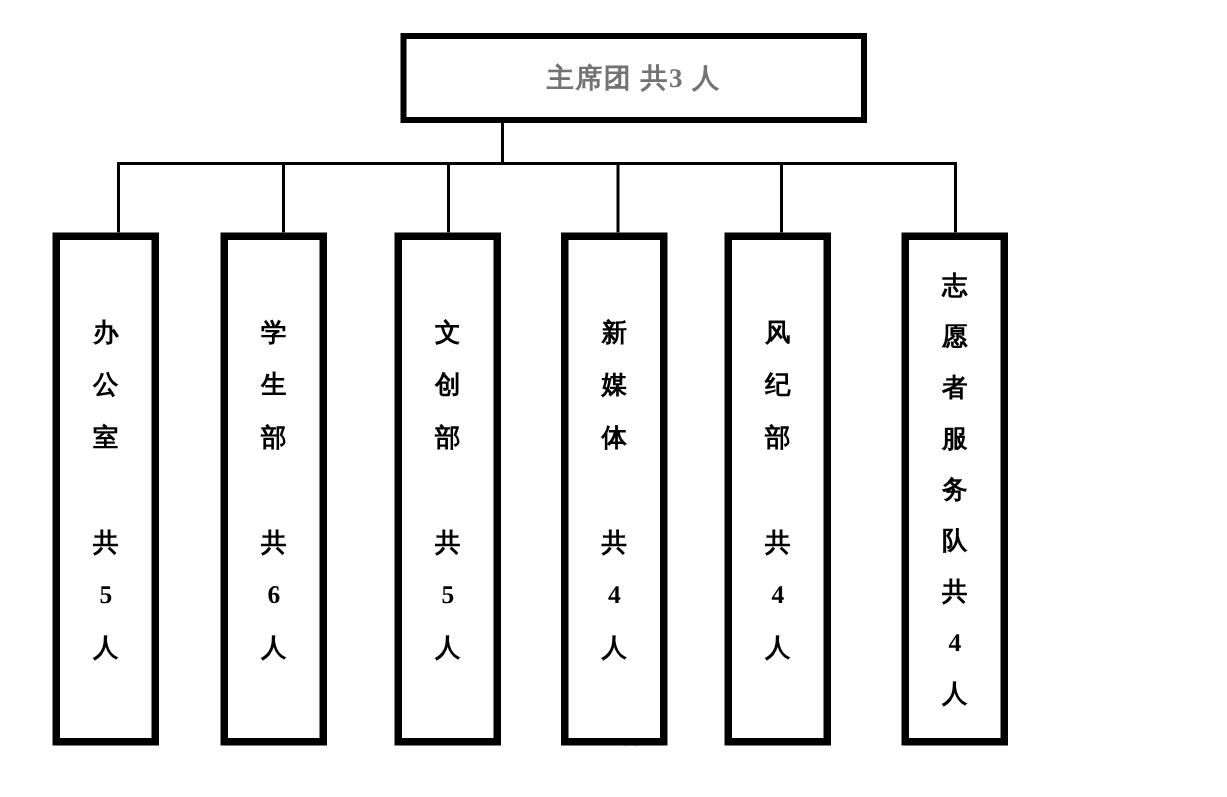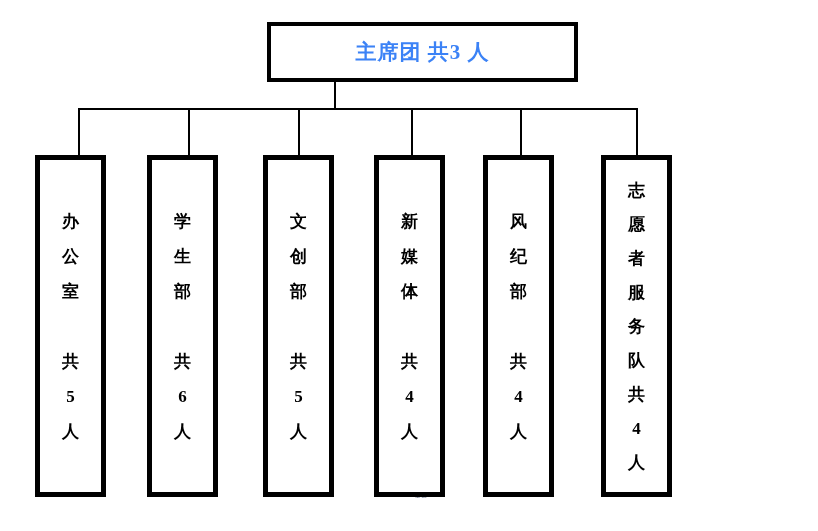--- a/index.html
+++ b/index.html
@@ -23,23 +23,23 @@
     height: 60px;
     border: 4px solid #000000;
     box-sizing: border-box;
     background: #ffffff;
     display: flex;
     align-items: center;
     justify-content: center;
     z-index: 2;
   }
   .root-label {
-    font-size: 21px;
+    font-size: 18px;
     font-weight: bold;
-    color: #3b82f6;
+    color: #737373;
     letter-spacing: 1px;
     white-space: pre;
   }
   .stem {
     position: absolute;
     left: 334px;
     top: 80px;
     width: 2px;
     height: 30px;
     background: #000000;

